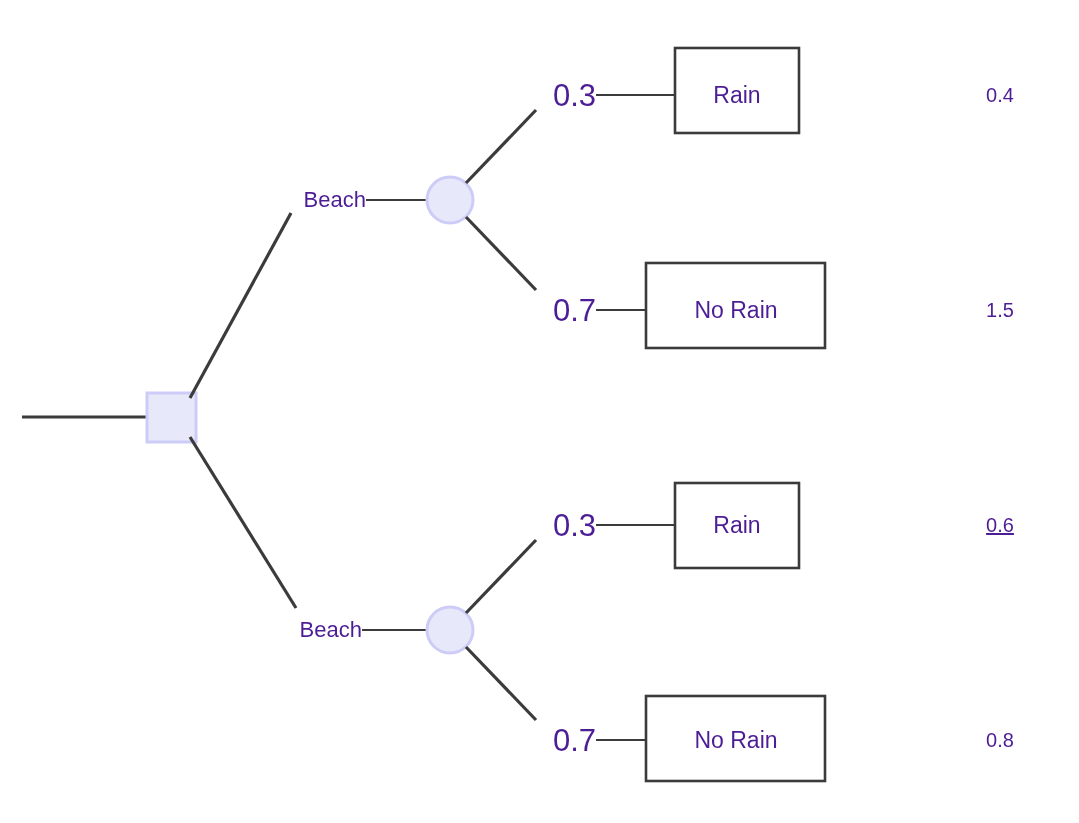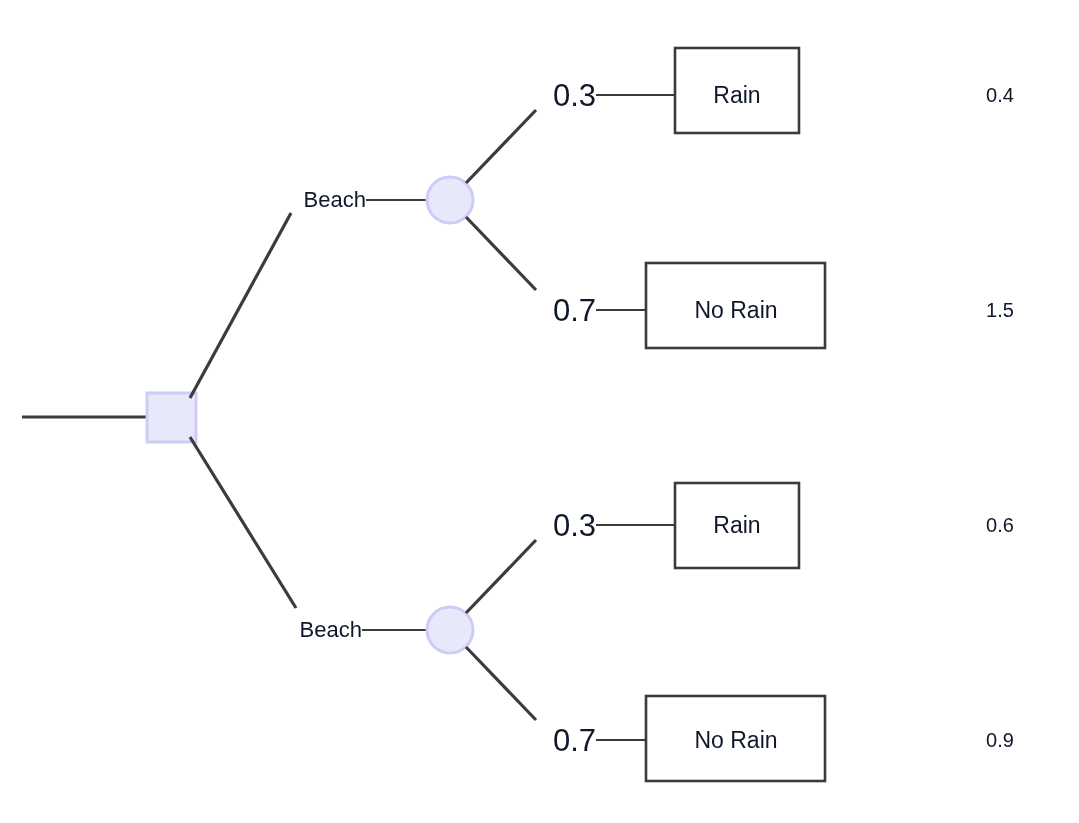--- a/index.html
+++ b/index.html
@@ -43,21 +43,21 @@
     stroke: #ccccf7;
     stroke-width: 3;
   }
   .outcome-box {
     fill: #ffffff;
     stroke: #3b3b3b;
     stroke-width: 2.6;
   }
   .lbl {
     position: absolute;
-    color: #0f172a;
+    color: #4c1d95;
     font-family: "Liberation Sans", sans-serif;
     font-size: 31px;
     line-height: 1;
     white-space: nowrap;
     -webkit-font-smoothing: antialiased;
   }
   .lbl-center {
     transform: translate(-50%, -50%);
   }
   .lbl-right {
@@ -121,17 +121,17 @@
   <div class="lbl lbl-center outcome-label" style="left:736px; top:310px;">No Rain</div>
 
   <div class="lbl lbl-center outcome-label" style="left:737px; top:525px;">Rain</div>
 
   <div class="lbl lbl-center outcome-label" style="left:736px; top:740px;">No Rain</div>
 
   <div class="lbl lbl-center payoff-label" style="left:1000px; top:95px;">0.4</div>
 
   <div class="lbl lbl-center payoff-label" style="left:1000px; top:310px;">1.5</div>
 
-  <div class="lbl lbl-center payoff-label" style="left:1000px; top:525px;">0.6</div>
+  <div class="lbl lbl-center payoff-label" style="left:1000px; top:525px;text-decoration:underline;">0.6</div>
 
-  <div class="lbl lbl-center payoff-label" style="left:1000px; top:740px;">0.9</div>
+  <div class="lbl lbl-center payoff-label" style="left:1000px; top:740px;">0.8</div>
 
 </div>
 
 </body></html>

